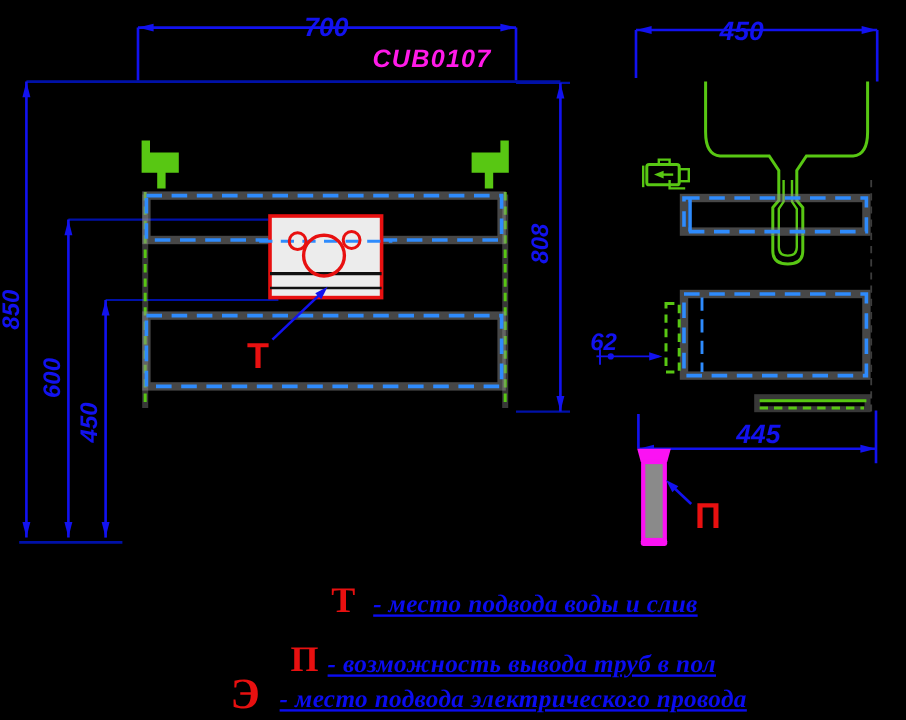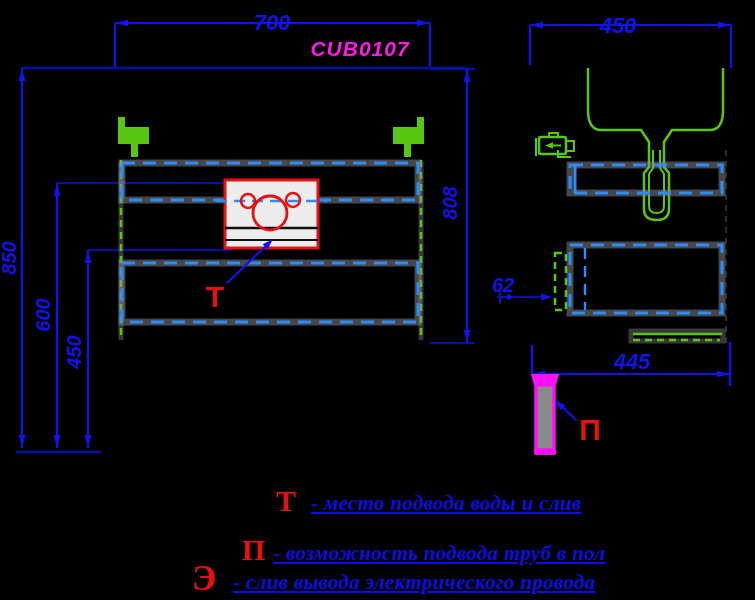--- a/index.html
+++ b/index.html
@@ -191,18 +191,18 @@
       <text class="marker" x="590" y="440" text-anchor="middle">П</text>
     </g>
   </g>
 </svg>
 
 <div>
   <span class="legend-sym" style="left:276px;top:486px">Т</span>
   <span class="legend-text" style="left:311px;top:492px">- место подвода воды и слив</span>
 
   <span class="legend-sym" style="left:242px;top:535px">П</span>
-  <span class="legend-text" style="left:273px;top:542px">- возможность подвода труб в пол</span>
+  <span class="legend-text" style="left:273px;top:542px">- возможность вывода труб в пол</span>
 
   <span class="legend-sym big" style="left:192px;top:560px">Э</span>
-  <span class="legend-text" style="left:233px;top:571px">- слив вывода электрического провода</span>
+  <span class="legend-text" style="left:233px;top:571px">- место подвода электрического провода</span>
 </div>
 </div>
 
 </body></html>

